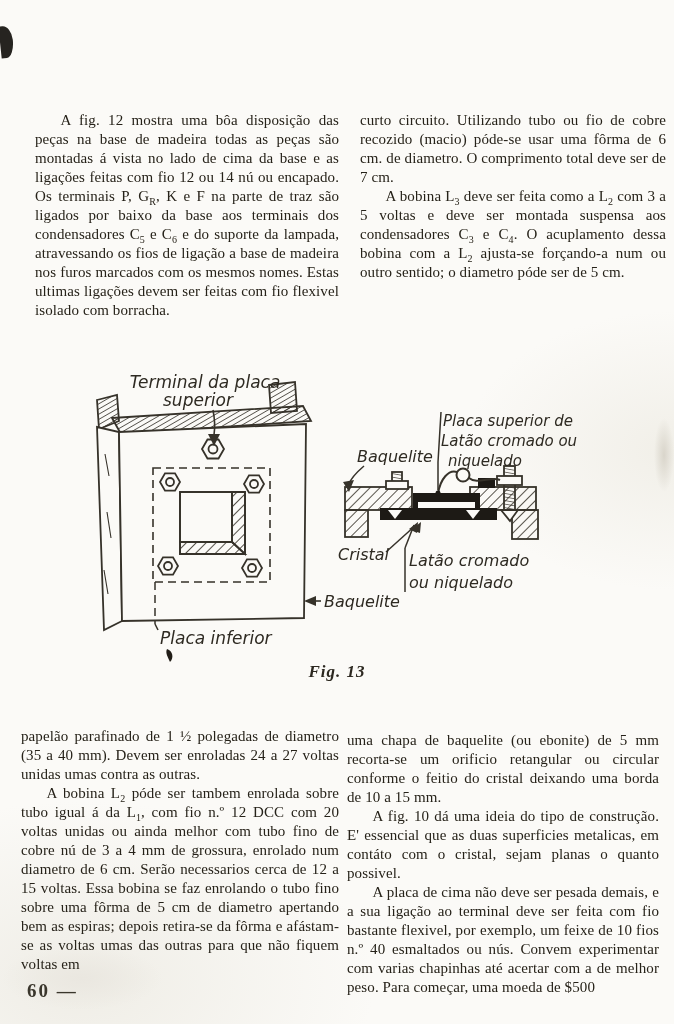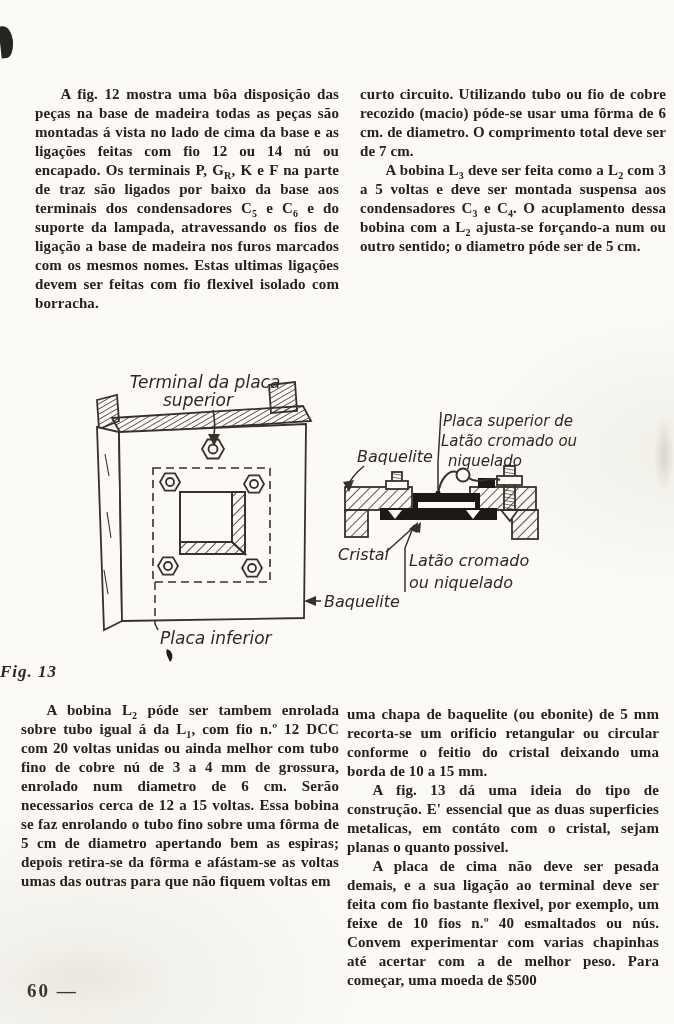--- a/index.html
+++ b/index.html
@@ -8,34 +8,35 @@
     position:relative;width:674px;height:1024px;margin:0 auto;
     background:#fbfaf7;
     background-image:
       radial-gradient(ellipse 420px 260px at 12% 96%, #efede6 0%, rgba(239,237,230,0) 70%),
       radial-gradient(ellipse 300px 200px at 100% 44%, #f1efe8 0%, rgba(241,239,232,0) 70%);
     overflow:hidden;
     color:#24201a;
   }
   .col{
     position:absolute;
-    font-size:15px;line-height:19px;font-weight:700;
+    font-size:15px;line-height:19px;font-weight:400;
     text-align:justify;letter-spacing:.1px;
     color:#262219;
+    margin-top:26px;
   }
   .col p{margin:0;}
   .col p.indent{text-indent:1.7em;}
   .col sub{font-size:10px;line-height:0;}
   #col-top-left{left:35px;top:85px;width:304px;}
   #col-top-right{left:360px;top:85px;width:306px;}
   #col-bottom-left{left:21px;top:701px;width:318px;}
   #col-bottom-right{left:347px;top:705px;width:312px;}
   .figure-wrap{position:absolute;left:0;top:372px;width:552px;height:290px;}
   .fig-caption{
-    position:absolute;left:0;top:662px;width:674px;
+    position:absolute;left:0;top:662px;width:674px;text-align:center;
     font-style:italic;font-weight:700;font-size:17px;color:#2c2820;letter-spacing:1px;
   }
   .page-number{
     position:absolute;left:27px;top:980px;
     font-weight:700;font-size:19px;color:#3a362c;letter-spacing:2px;
   }
   .mark-corner{
     position:absolute;left:0;top:26px;width:13px;height:32px;
     background:#15130f;border-radius:0 70% 60% 0/0 45% 55% 0;
     transform:rotate(-6deg);opacity:.93;
@@ -198,23 +199,24 @@
         <text x="338" y="188" font-size="16">Cristal</text>
         <text x="409" y="194" font-size="16">Latão cromado</text>
         <text x="409" y="216" font-size="16">ou niquelado</text>
       </g>
     </svg>
   </div>
 
   <div class="fig-caption">Fig. 13</div>
 
   <div class="col" id="col-bottom-left">
+    <p>papelão parafinado de 1 ½ polegadas de diametro (35 a 40 mm). Devem ser enroladas 24 a 27 voltas unidas umas contra as outras.</p>
     <p class="indent">A bobina L<sub>2</sub> póde ser tambem enrolada sobre tubo igual á da L<sub>1</sub>, com fio n.º 12 DCC com 20 voltas unidas ou ainda melhor com tubo fino de cobre nú de 3 a 4 mm de grossura, enrolado num diametro de 6 cm. Serão necessarios cerca de 12 a 15 voltas. Essa bobina se faz enrolando o tubo fino sobre uma fôrma de 5 cm de diametro apertando bem as espiras; depois retira-se da fôrma e afástam-se as voltas umas das outras para que não fiquem voltas em</p>
   </div>
 
   <div class="col" id="col-bottom-right">
     <p>uma chapa de baquelite (ou ebonite) de 5 mm recorta-se um orificio retangular ou circular conforme o feitio do cristal deixando uma borda de 10 a 15 mm.</p>
-    <p class="indent">A fig. 13 dá uma ideia do tipo de construção. E' essencial que as duas superficies metalicas, em contáto com o cristal, sejam planas o quanto possivel.</p>
+    <p class="indent">A fig. 10 dá uma ideia do tipo de construção. E' essencial que as duas superficies metalicas, em contáto com o cristal, sejam planas o quanto possivel.</p>
     <p class="indent">A placa de cima não deve ser pesada demais, e a sua ligação ao terminal deve ser feita com fio bastante flexivel, por exemplo, um feixe de 10 fios n.º 40 esmaltados ou nús. Convem experimentar com varias chapinhas até acertar com a de melhor peso. Para começar, uma moeda de $500</p>
   </div>
 
   <div class="page-number">60 —</div>
 </div>
 
 </body></html>

